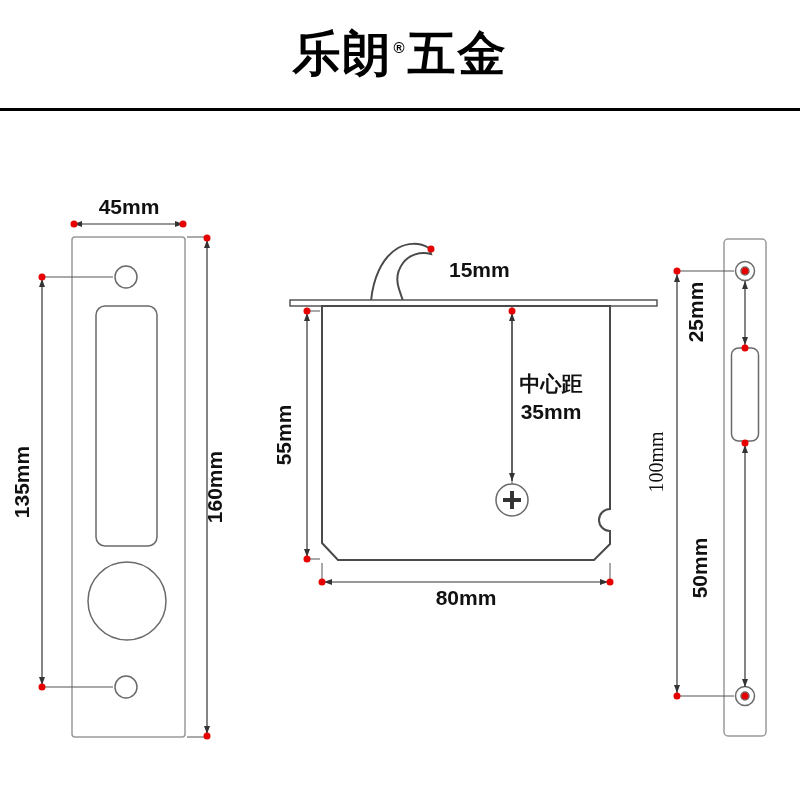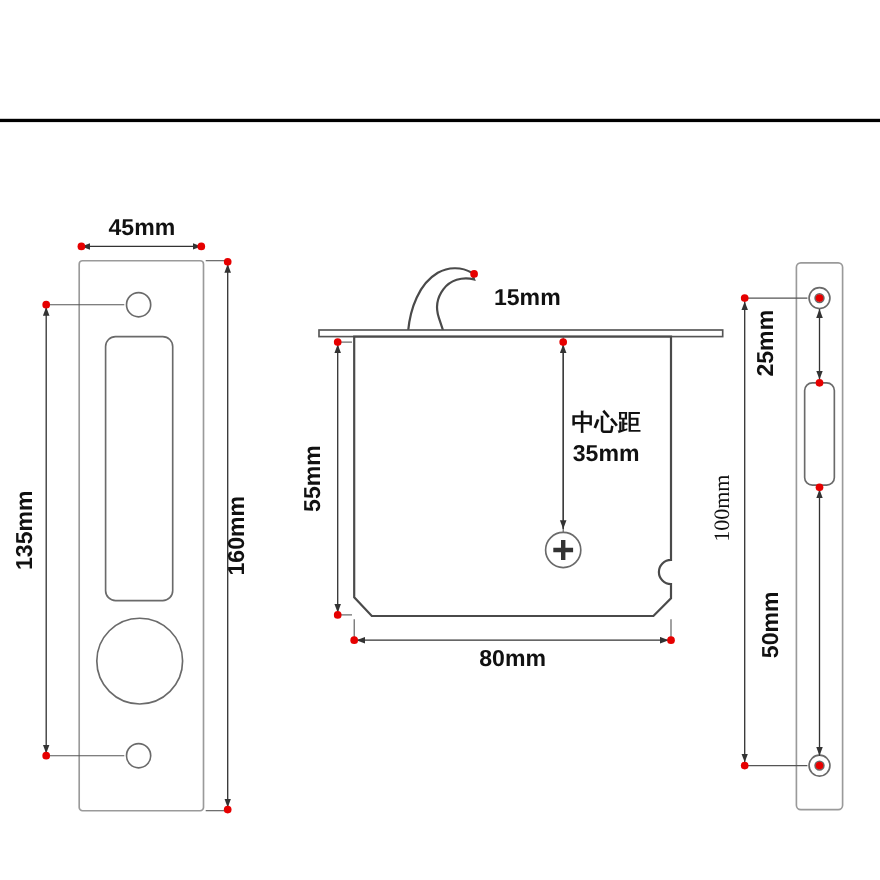--- a/index.html
+++ b/index.html
@@ -20,20 +20,23 @@
   .dim{stroke:#333;stroke-width:1.2;fill:none}
   .ext{stroke:#555;stroke-width:1;fill:none}
   .cline{stroke:#555;stroke-width:1;fill:none}
   .cross{stroke:#333;stroke-width:4;fill:none}
 </style>
 </head>
 <body>
 
 <div class="page">
 
+  <div class="header">
+    <h1 class="brand"><span>乐朗</span><sup>®</sup><span>五金</span></h1>
+  </div>
   <div class="divider"></div>
 
   <svg class="drawing" width="800" height="800" viewBox="0 0 800 800">
     <defs>
       <marker id="arr" markerWidth="9" markerHeight="7" refX="8" refY="3" orient="auto-start-reverse" markerUnits="userSpaceOnUse">
         <path d="M0,0 L8,3 L0,6 Z" fill="#333"></path>
       </marker>
     </defs>
 
     <g>

